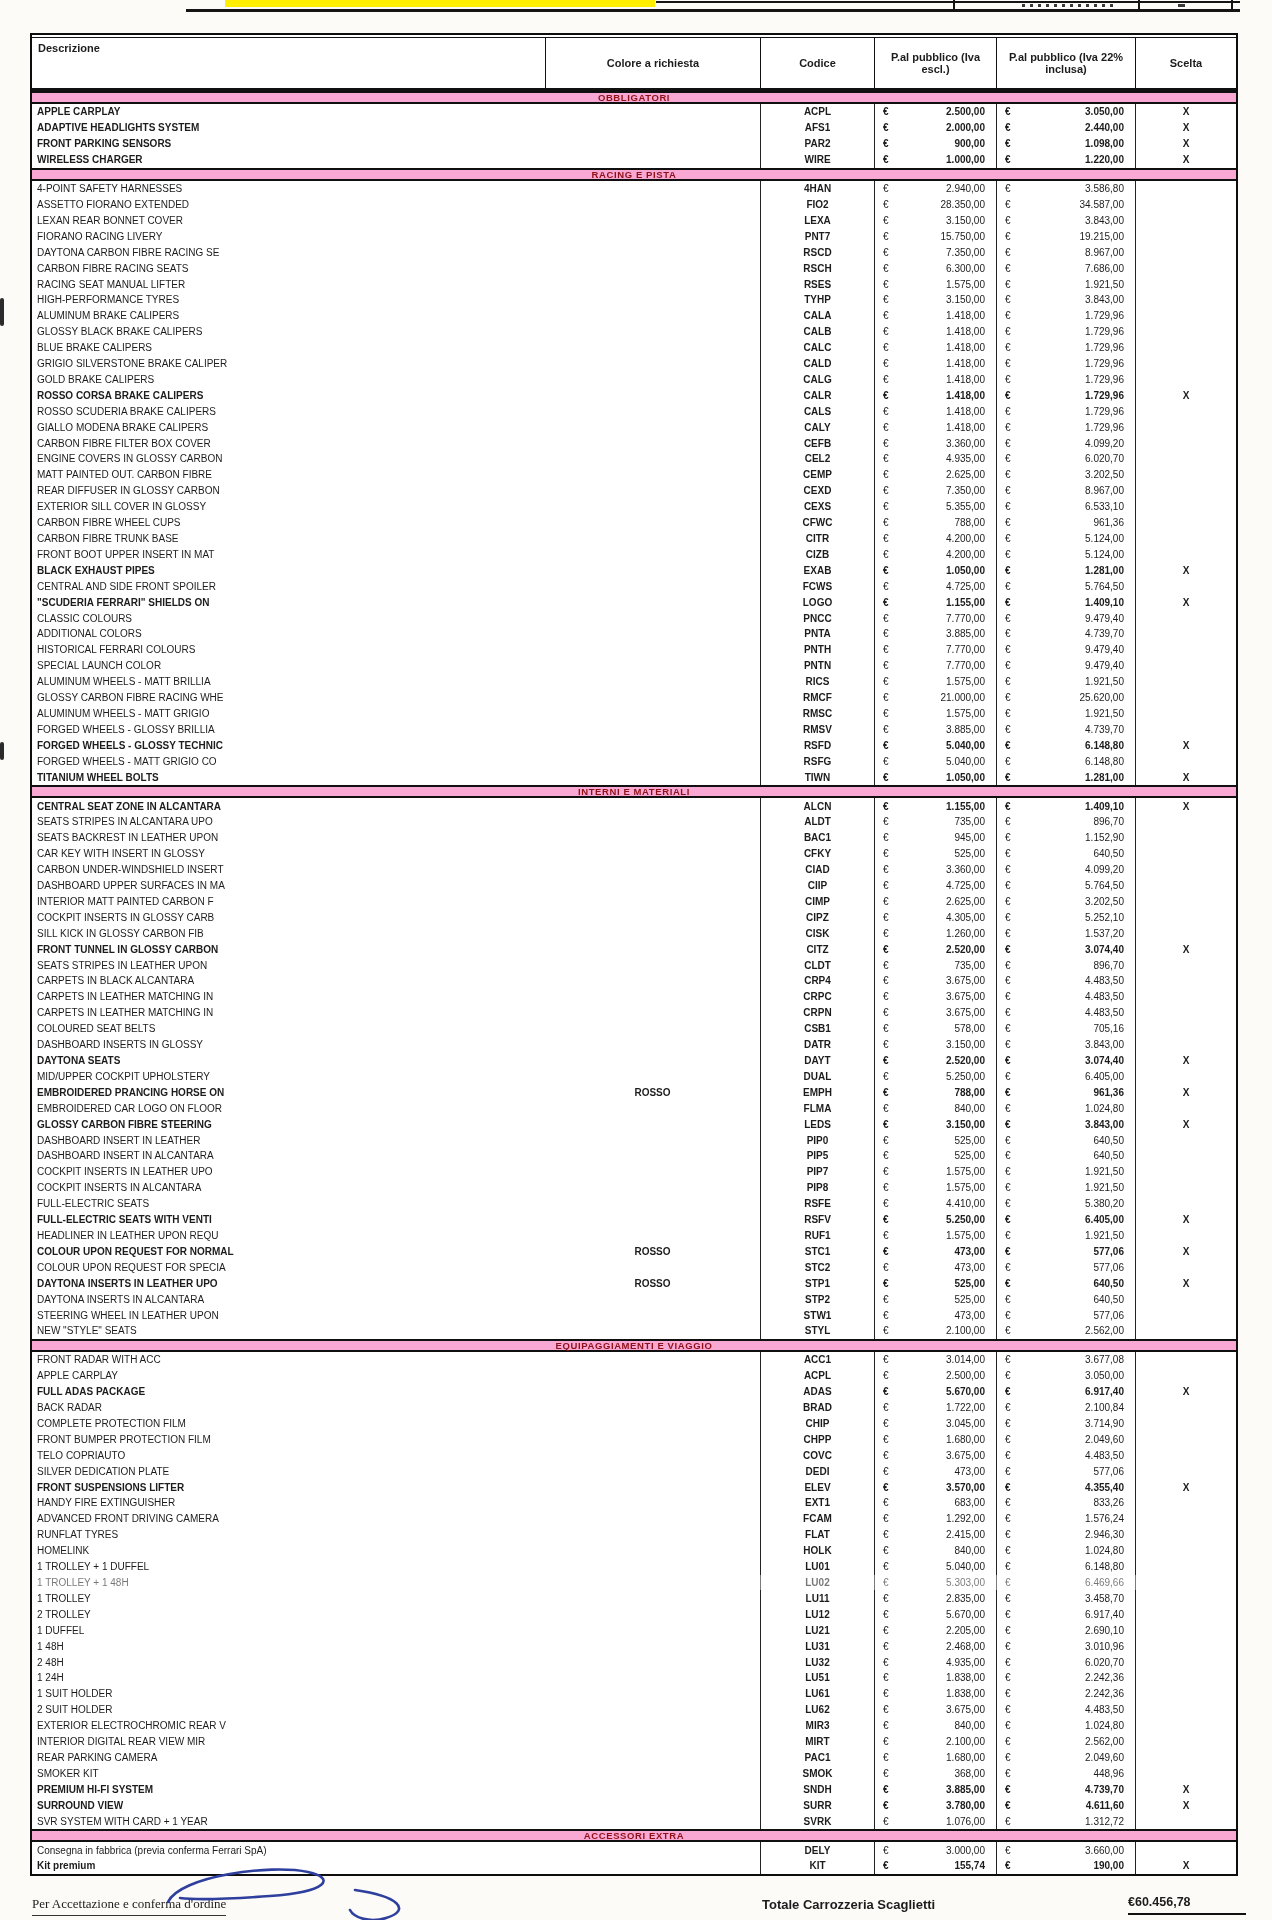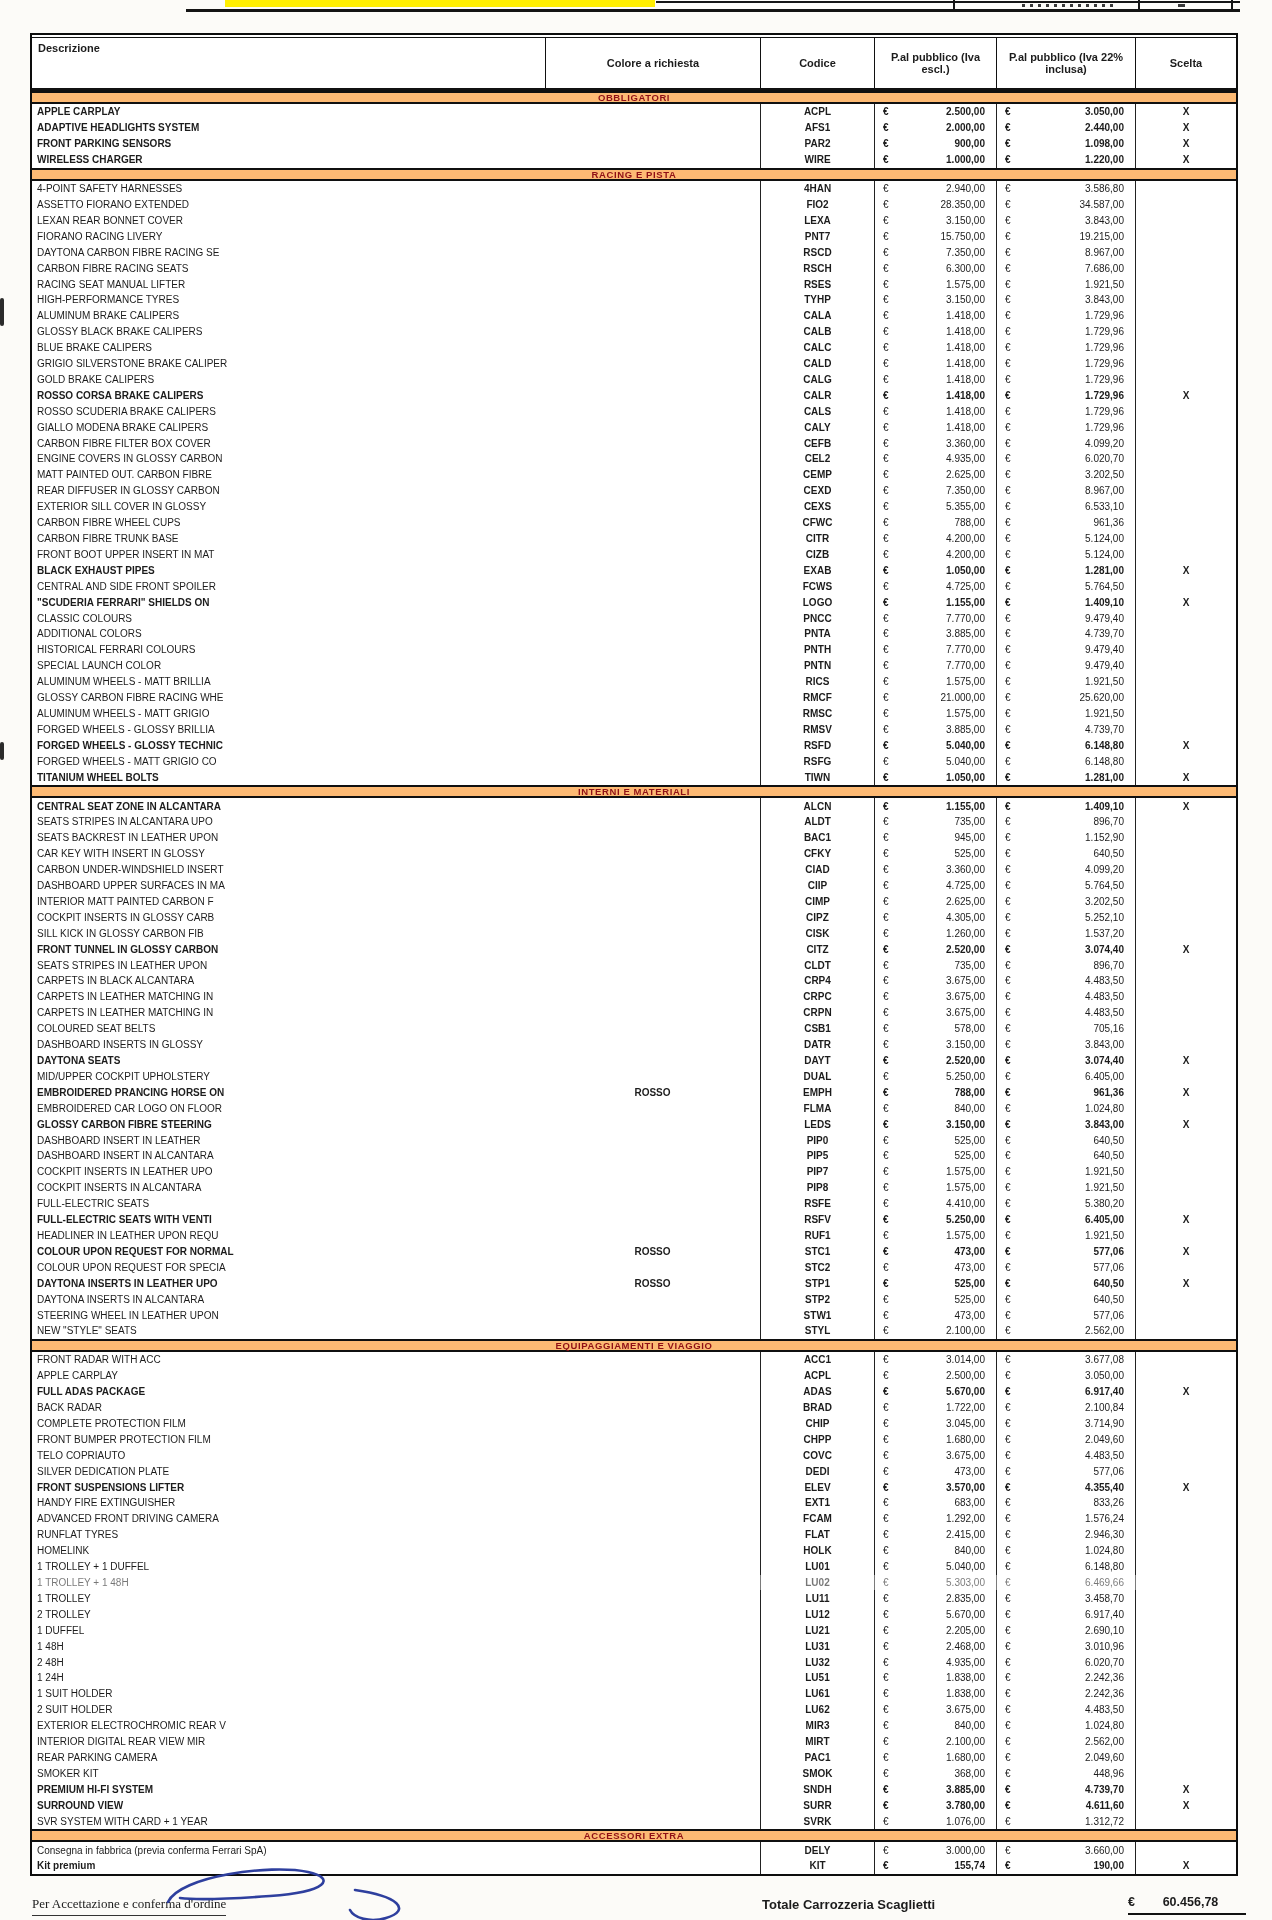--- a/index.html
+++ b/index.html
@@ -28,21 +28,21 @@
     font-weight:bold;font-size:11px;align-items:flex-end;height:50px;}
   .thead>div{box-sizing:border-box;height:100%;display:flex;align-items:center;}
   .thead>div+div{border-left:1.5px solid #111;justify-content:center;text-align:center;}
   .th.desc{width:513px;padding:4px 0 0 6px;align-items:flex-start;}
   .th.colr{width:215px;}
   .th.code{width:114px;}
   .th.p1{width:122px;padding:0 15px;}
   .th.p2{width:139px;padding:0 6px;}
   .th.sel{flex:1;}
 
-  .band{height:13px;background:#fdba74;color:#8f1016;font-weight:bold;
+  .band{height:13px;background:#f9a8d4;color:#8f1016;font-weight:bold;
     font-size:9.5px;letter-spacing:.6px;display:flex;align-items:center;justify-content:center;
     border-top:2px solid #101010;border-bottom:2px solid #101010;box-sizing:border-box;}
   .row{display:flex;height:15.92px;align-items:center;font-size:10px;box-sizing:border-box;}
   .row>div{box-sizing:border-box;height:100%;display:flex;align-items:center;}
   .cell-desc{width:513px;padding-left:5px;white-space:nowrap;overflow:hidden;}
   .cell-colr{width:215px;justify-content:center;font-weight:bold;}
   .cell-code{width:114px;justify-content:center;font-weight:bold;border-left:1px solid #222;}
   .cell-p{width:122px;position:relative;border-left:1.5px solid #222;}
   .cell-p2{width:139px;position:relative;border-left:1.5px solid #222;}
   .eur{position:absolute;left:8px;}
@@ -52,21 +52,21 @@
   .faded{opacity:.6;font-size:10px;}
 
   
   .accept{position:absolute;left:32px;top:1896px;font-family:"Liberation Serif",serif;
     font-size:13px;border-bottom:1px solid #333;padding-bottom:3px;text-align:center;}
   .sig{position:absolute;left:150px;top:1862px;}
   .total-label{position:absolute;left:762px;top:1897px;font-weight:bold;font-size:13px;}
   .total-box{position:absolute;left:1128px;top:1895px;width:118px;display:flex;
     font-weight:bold;font-size:12.5px;border-bottom:2px solid #111;padding-bottom:4px;}
   .total-box .tc{flex:0 0 auto;}
-  .total-box .tv{flex:1;text-align:center;}
+  .total-box .tv{flex:1;text-align:left;}
 </style>
 </head>
 <body>
 
 <div class="prev-yellow"></div>
 <div class="prev-line1"></div>
 <div class="prev-line2"></div>
 <div class="prev-v" style="left:953px;"></div>
 <div class="prev-v" style="left:1138px;"></div>
 <div class="prev-v" style="left:1231px;"></div>

